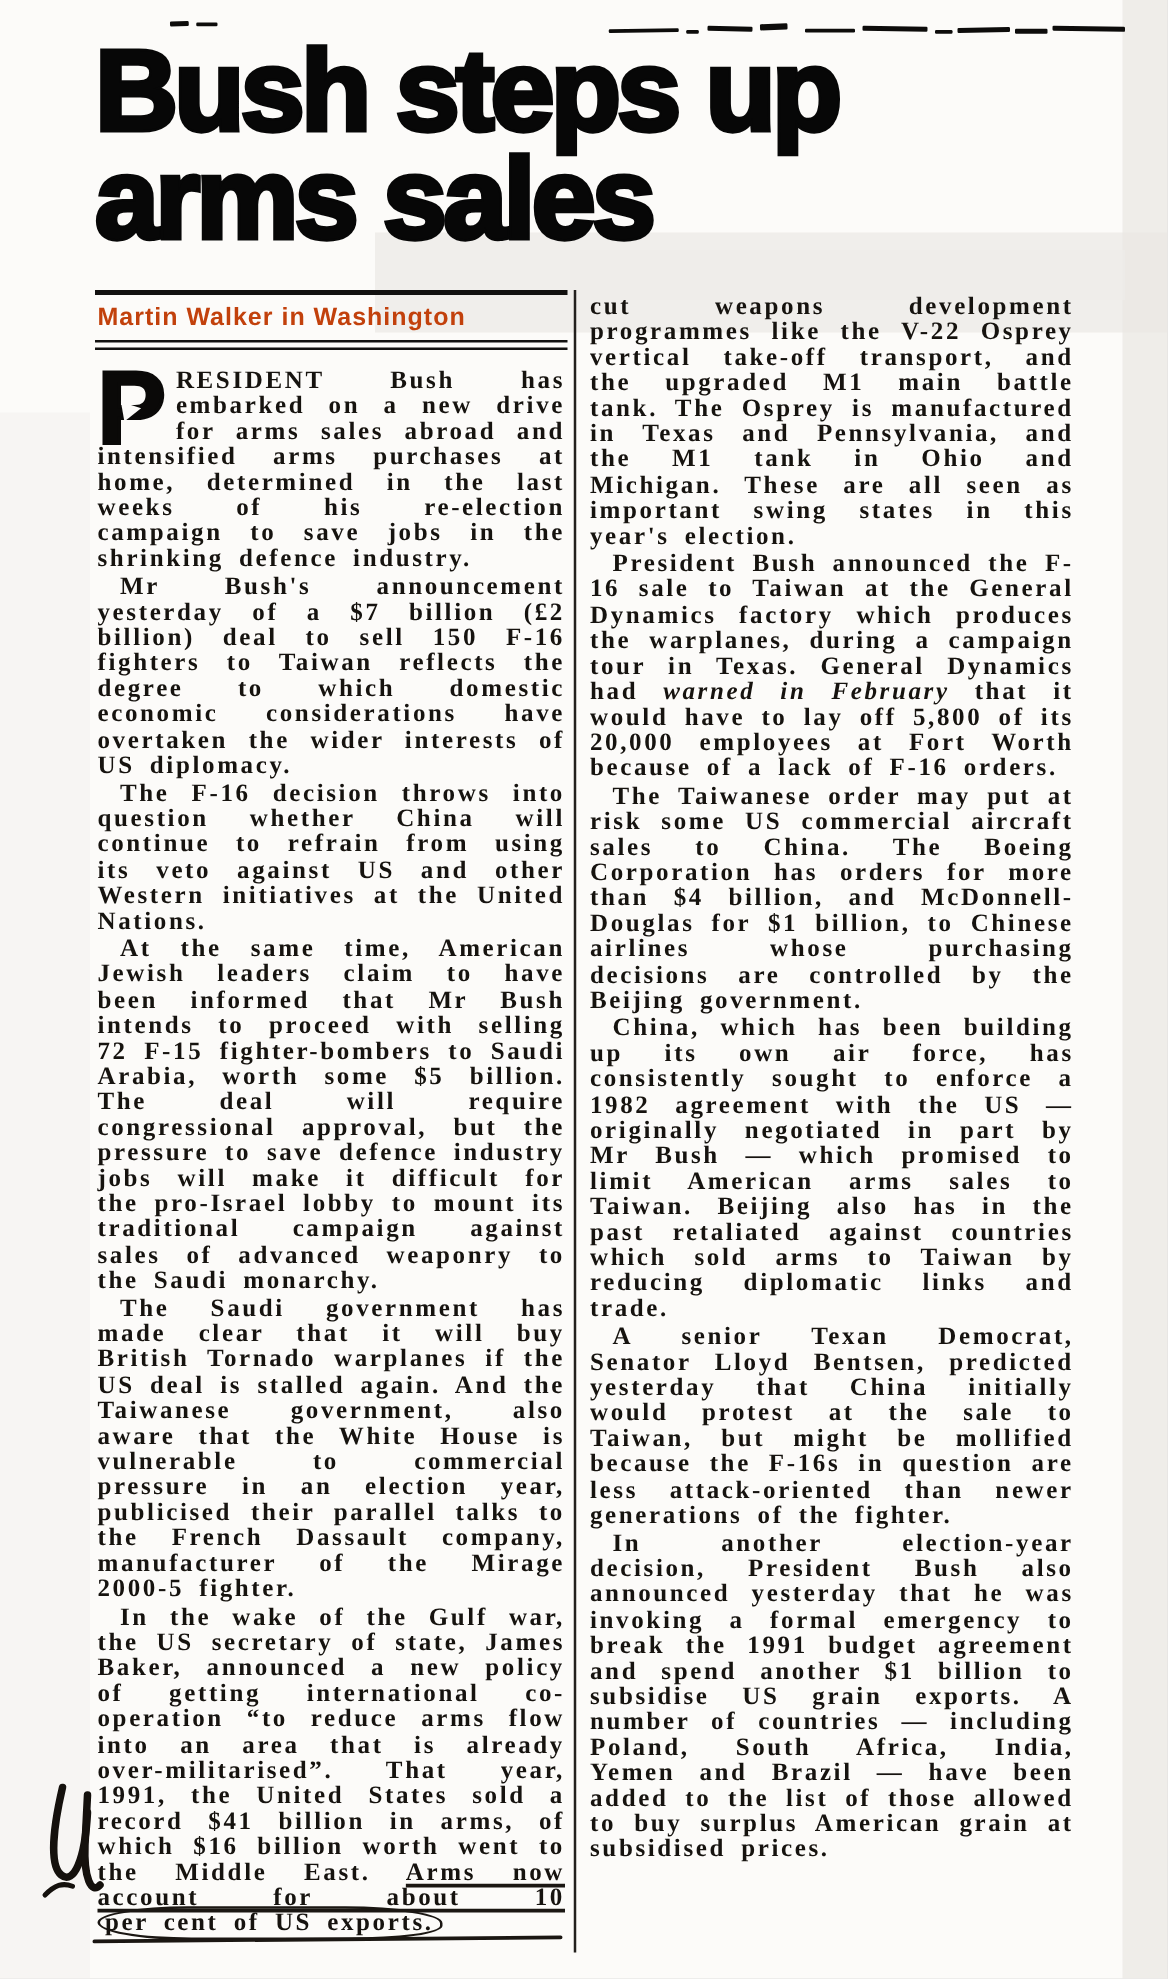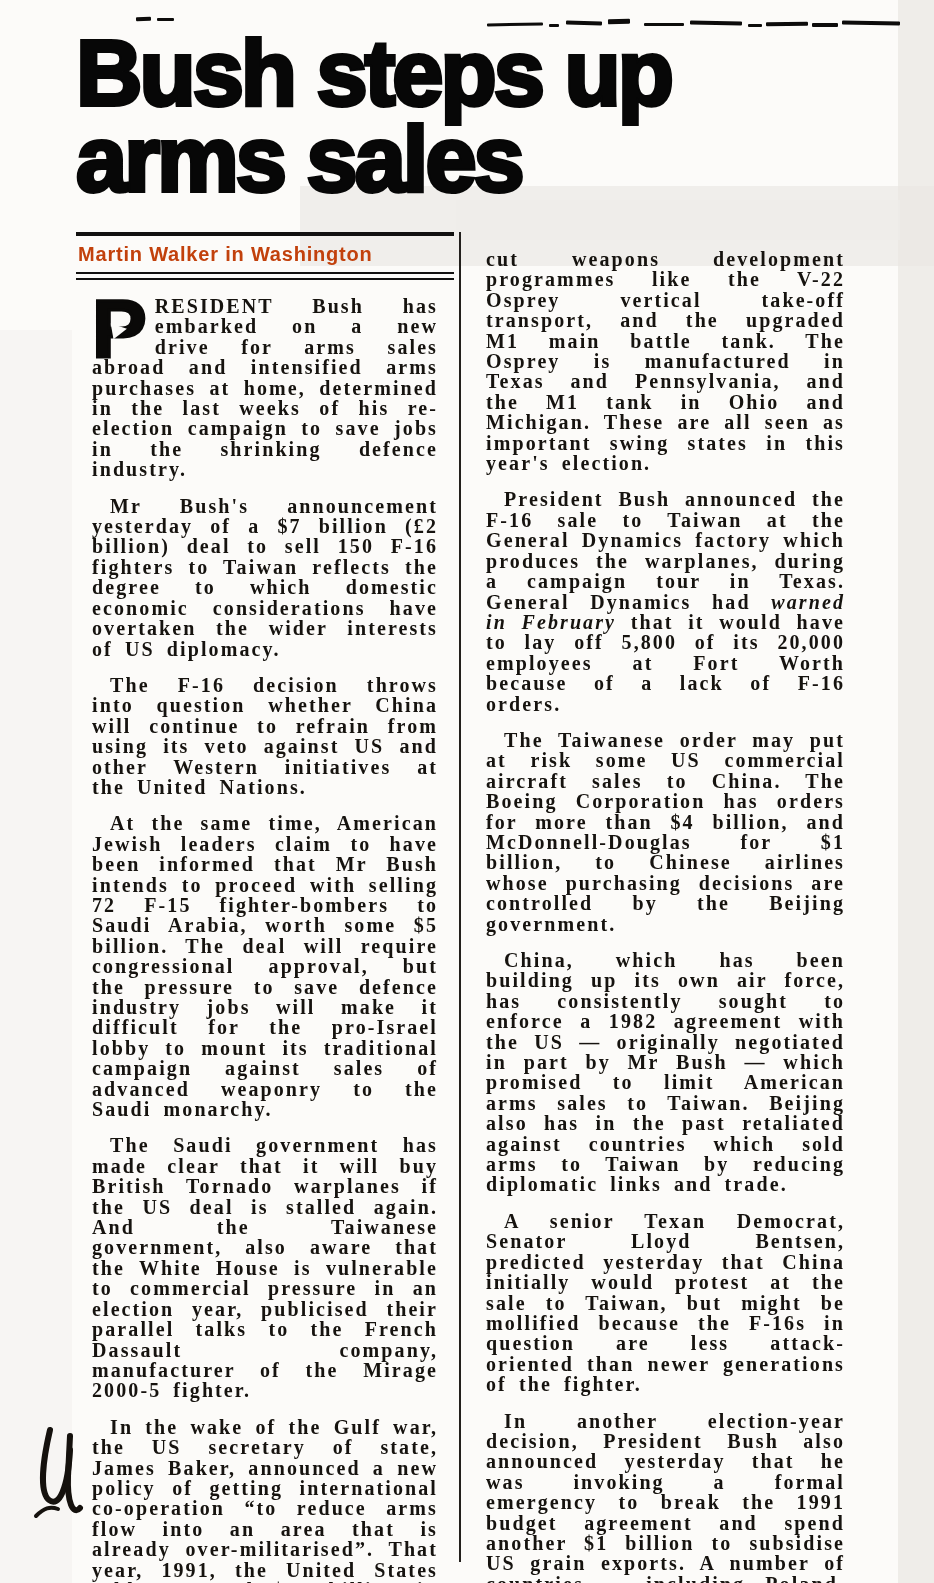--- a/index.html
+++ b/index.html
@@ -32,21 +32,21 @@
 
   .byline-rule-a{height:4px;background:#121110;}
   .byline-text{
     font-family:"Liberation Sans",sans-serif;font-weight:bold;
     font-size:20px;letter-spacing:.8px;margin:7px 0 6px 2px;color:#c2410c;
   }
   .byline-rule-b{height:2px;background:#121110;margin-bottom:4px;}
   .byline-rule-c{height:2px;background:#121110;margin-bottom:14px;}
 
   .bodytext p{
-    margin:16px;text-indent:18px;text-align:justify;
+    margin:2px;text-indent:18px;text-align:justify;
     font-size:20px;line-height:20.4px;font-weight:bold;
     letter-spacing:2.1px;word-spacing:5px;color:#16130f;
   }
   .bodytext p.noindent{text-indent:0;}
 
   .dropcap{
     position:relative;float:left;
     font-family:"Liberation Sans",sans-serif;font-weight:900;
     font-size:82px;line-height:62px;height:58px;
     -webkit-text-stroke:3px #0a0908;color:#0a0908;

